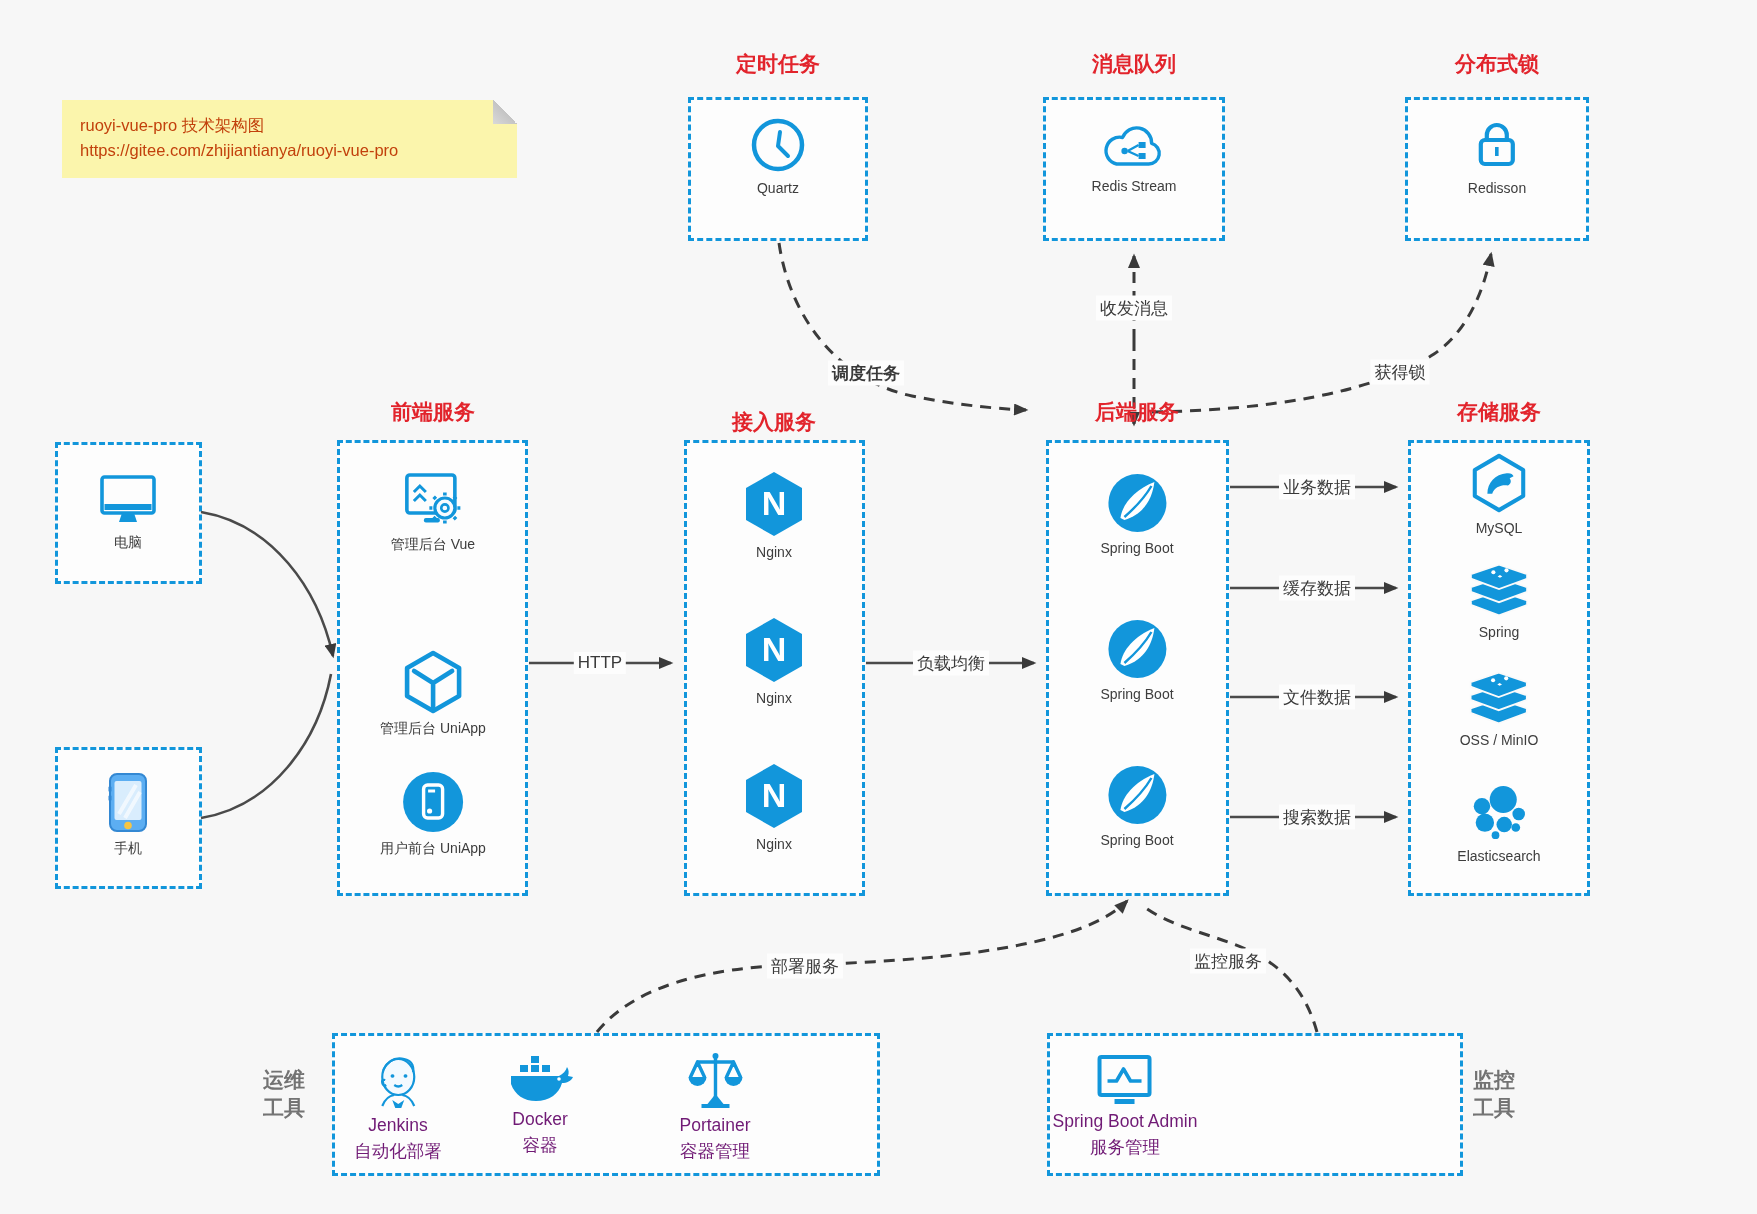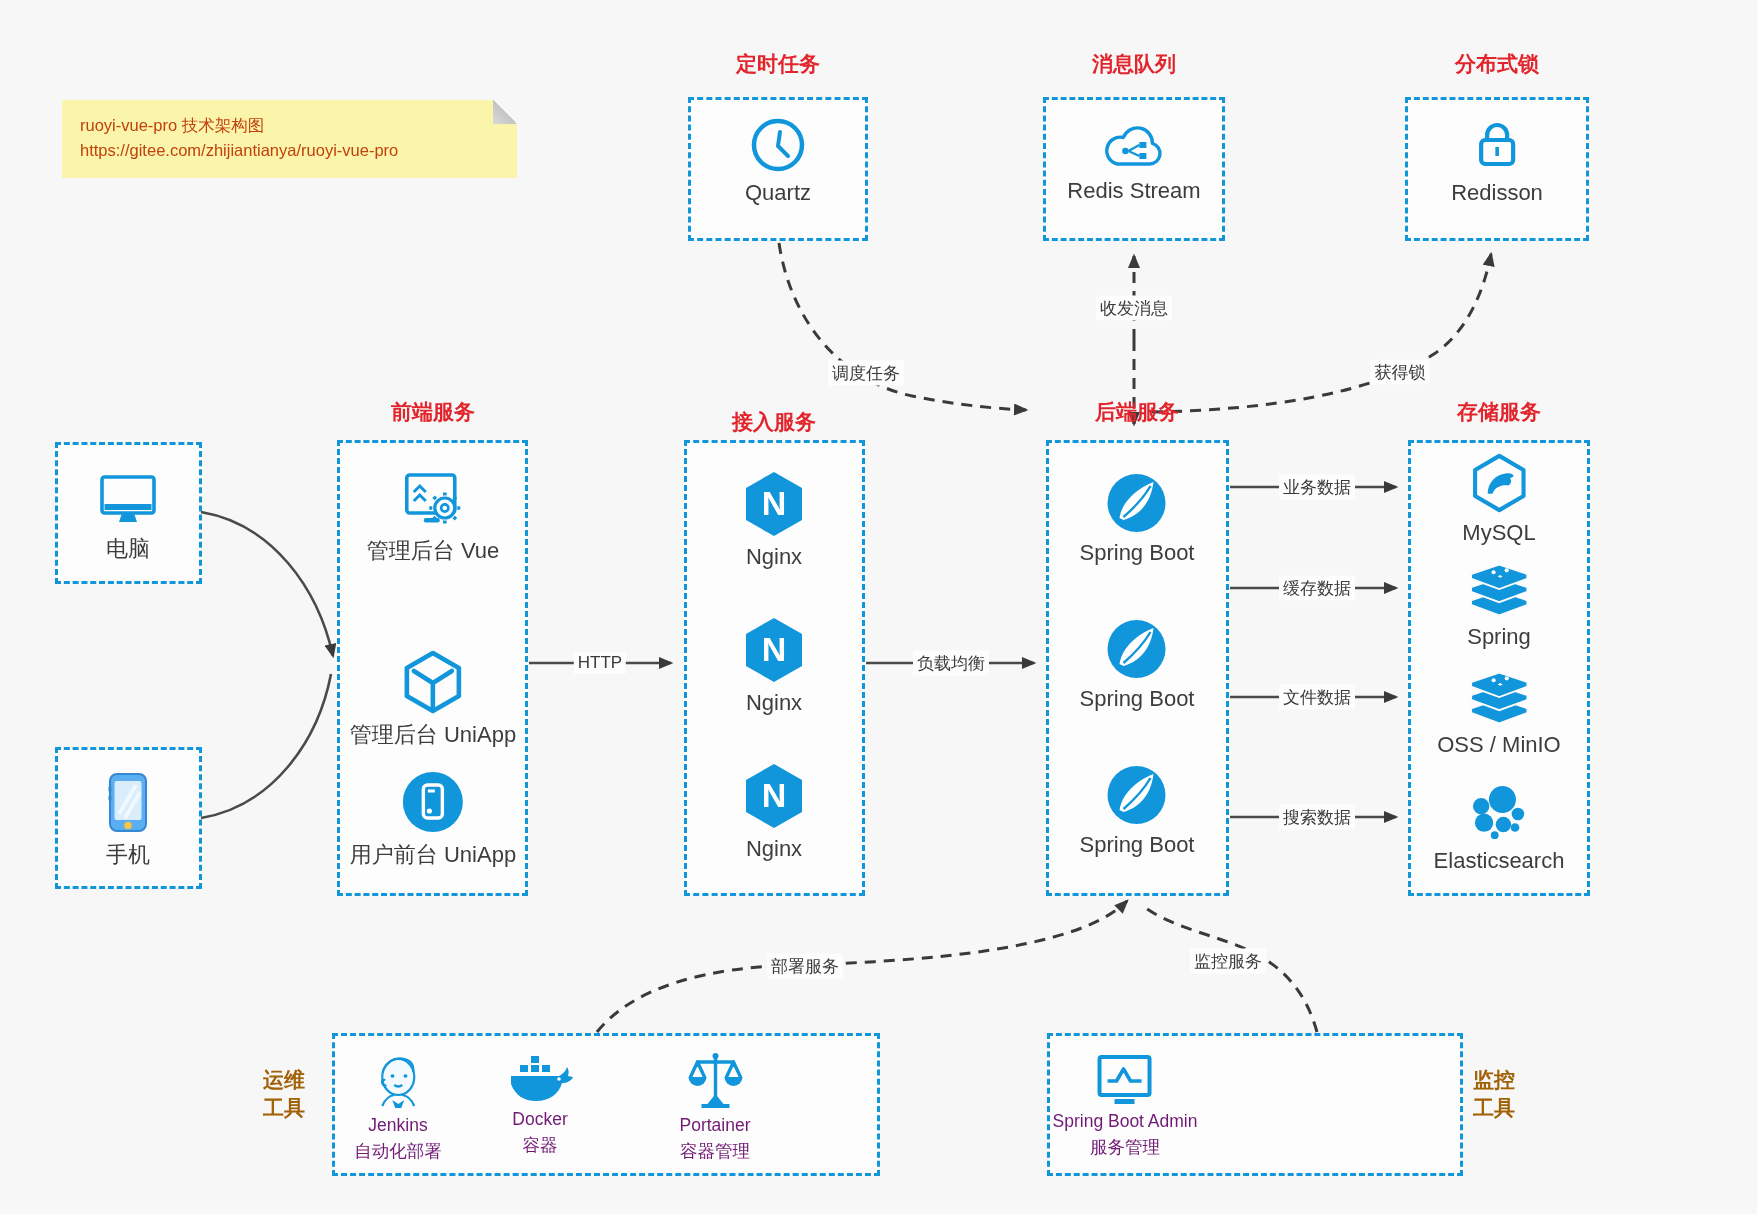--- a/index.html
+++ b/index.html
@@ -1,23 +1,23 @@
 <!DOCTYPE html>
 <html><head>
 <meta charset="utf-8">
 <style>
   html,body { margin:0; padding:0; background:#f7f7f7; font-family:"Liberation Sans", sans-serif; }
   .stage { position:relative; width:1757px; height:1214px; background:#f7f7f7; overflow:hidden; }
 
   .dashed-box { position:absolute; border:3px dashed #1296db; background:#fdfdfd; box-sizing:border-box; z-index:1; }
   .group-title { position:absolute; color:#e2242c; font-weight:bold; font-size:21px; transform:translateX(-50%); white-space:nowrap; z-index:4; }
-  .side-title { position:absolute; color:#a16207; font-weight:bold; font-size:21px; line-height:28px; text-align:center; z-index:4; }
+  .side-title { position:absolute; color:#737373; font-weight:bold; font-size:21px; line-height:28px; text-align:center; z-index:4; }
 
   .node { position:absolute; display:flex; flex-direction:column; align-items:center; transform:translateX(-50%); z-index:3; }
-  .node .lbl { color:#3d3d3d; font-size:22px; margin-top:6px; white-space:nowrap; text-align:center; }
+  .node .lbl { color:#3d3d3d; font-size:14px; margin-top:6px; white-space:nowrap; text-align:center; }
   .node .sub { color:#701a75; font-size:17.5px; margin-top:3px; white-space:nowrap; text-align:center; }
 
   .overlay { position:absolute; left:0; top:0; z-index:2; }
 
   .edge-label { position:absolute; transform:translate(-50%,-50%); background:#fdfdfd; color:#3a3a3a; font-size:17px; padding:1px 4px; white-space:nowrap; z-index:4; }
 
   .note { position:absolute; left:62px; top:100px; width:455px; height:78px; background:#fbf5ac; padding:13px 0 0 18px; box-sizing:border-box; z-index:3; }
   .note .note-line { font-size:16.5px; color:#c2410c; line-height:25px; white-space:nowrap; }
   .note-fold { position:absolute; top:0; right:0; width:24px; height:24px;
     background:linear-gradient(225deg, #f7f7f7 0%, #f7f7f7 50%, #c4c4c4 50%, #d9d9d9 100%); }
@@ -86,21 +86,21 @@
       <path d="M1317 1032 C1306 992 1283 966 1248 950 C1216 935 1172 928 1143 906"></path>
     </g>
   </svg>
 
   <div class="edge-label" style="left:600px;top:663px;">HTTP</div>
   <div class="edge-label" style="left:951px;top:663px;">负载均衡</div>
   <div class="edge-label" style="left:1317px;top:487px;">业务数据</div>
   <div class="edge-label" style="left:1317px;top:588px;">缓存数据</div>
   <div class="edge-label" style="left:1317px;top:697px;">文件数据</div>
   <div class="edge-label" style="left:1317px;top:817px;">搜索数据</div>
-  <div class="edge-label" style="left:866px;top:373px;">调度任务</div>
+  <div class="edge-label" style="left:866px;top:373px;font-weight:bold;">调度任务</div>
   <div class="edge-label" style="left:1134px;top:308px;">收发消息</div>
   <div class="edge-label" style="left:1400px;top:372px;">获得锁</div>
   <div class="edge-label" style="left:805px;top:966px;">部署服务</div>
   <div class="edge-label" style="left:1228px;top:961px;">监控服务</div>
 
   <div class="node" style="left:778px;top:116px;">
     <svg width="58" height="58" viewBox="0 0 58 58">
       <circle cx="29" cy="29" r="24" fill="none" stroke="#1296db" stroke-width="4.5"></circle>
       <path d="M31 16 L29 30 L39 40" fill="none" stroke="#1296db" stroke-width="4" stroke-linecap="round" stroke-linejoin="round"></path>
     </svg>

